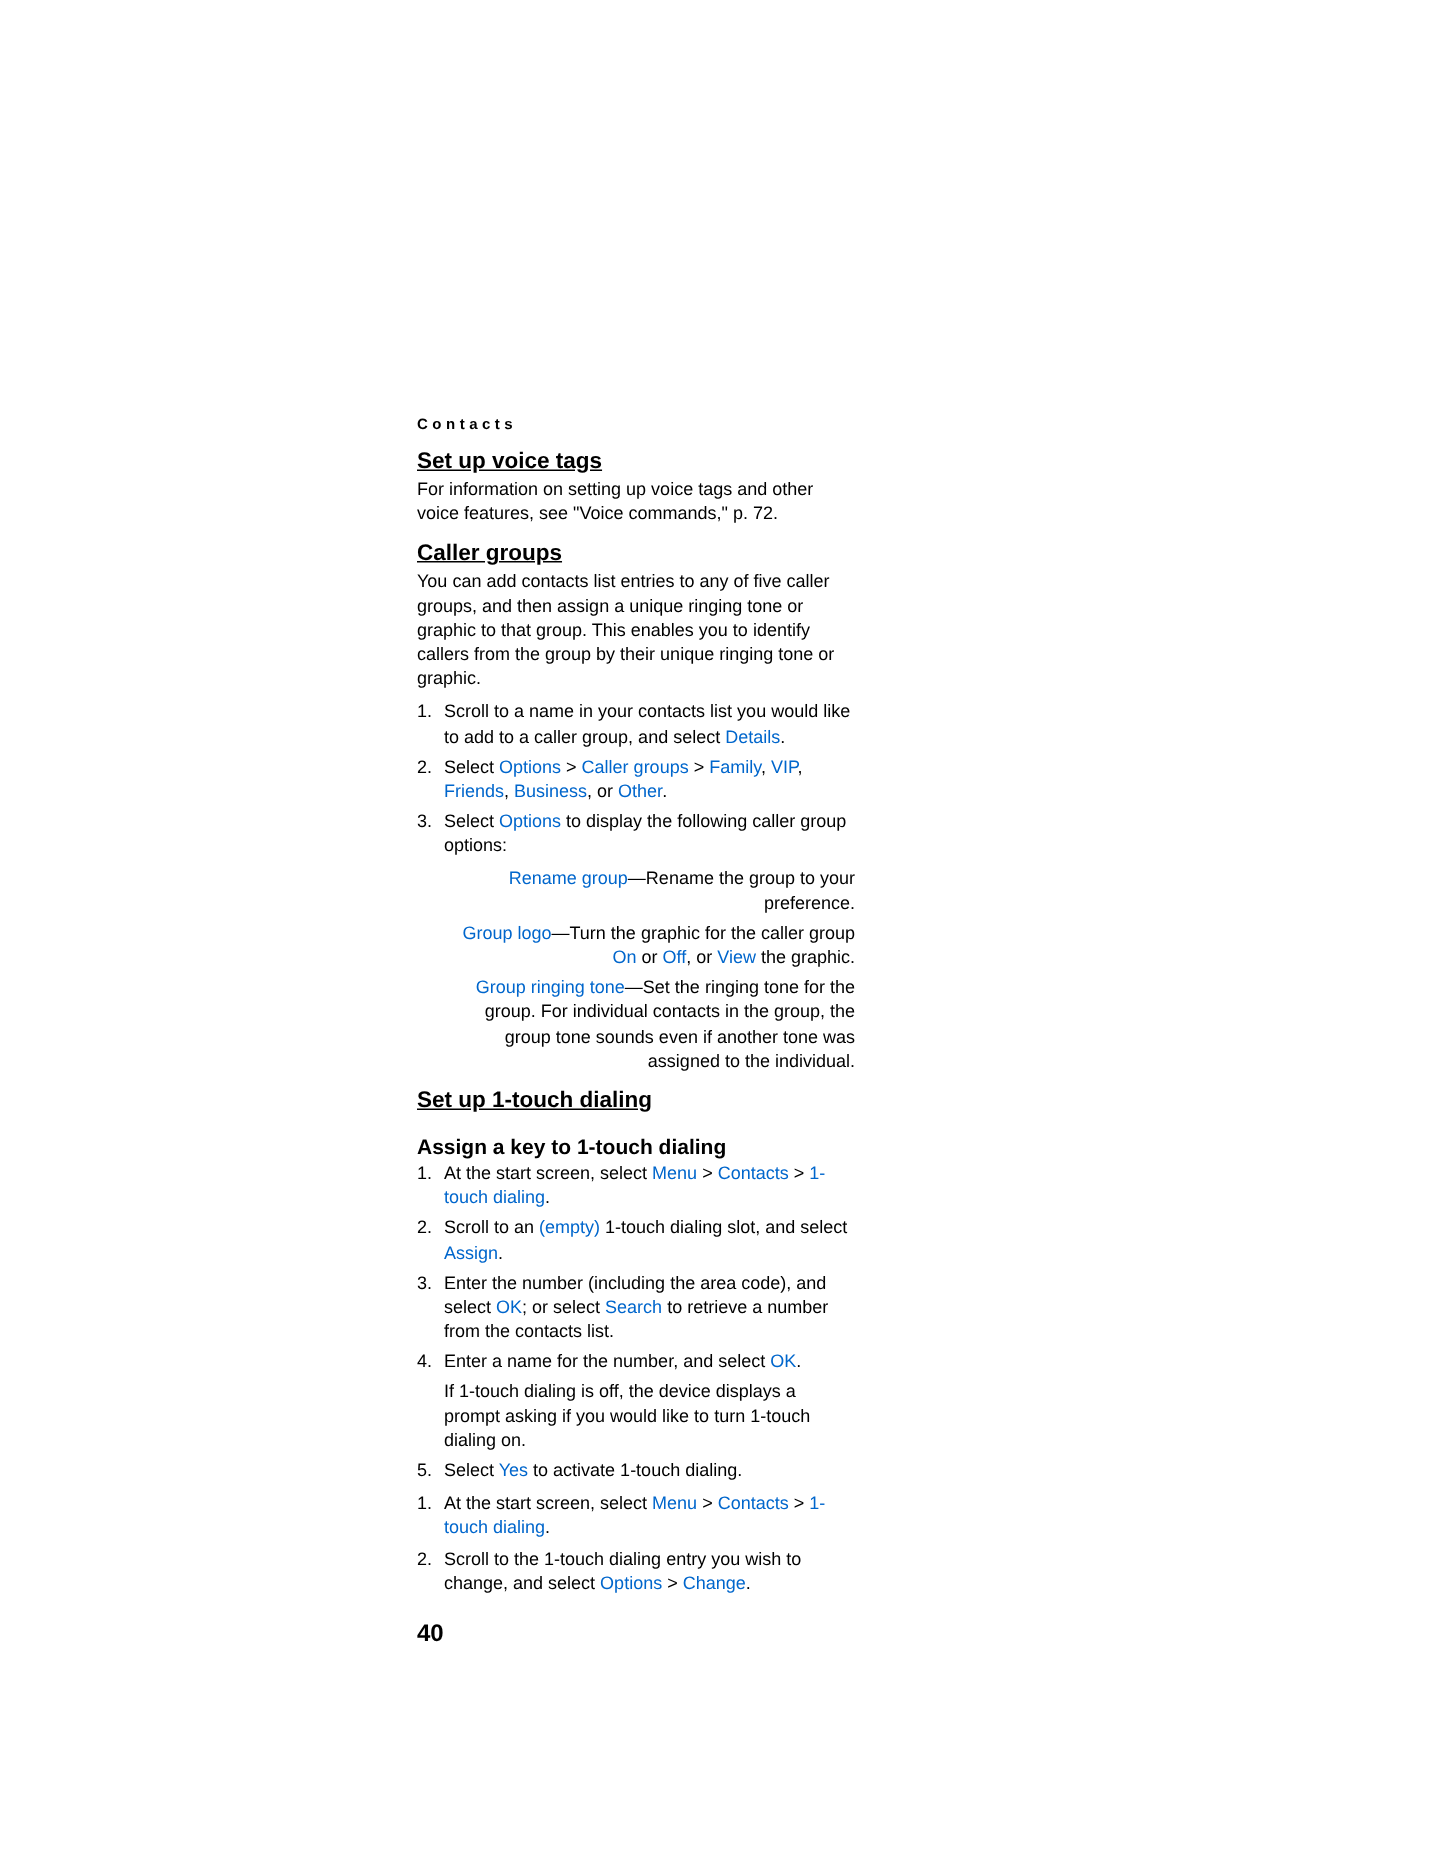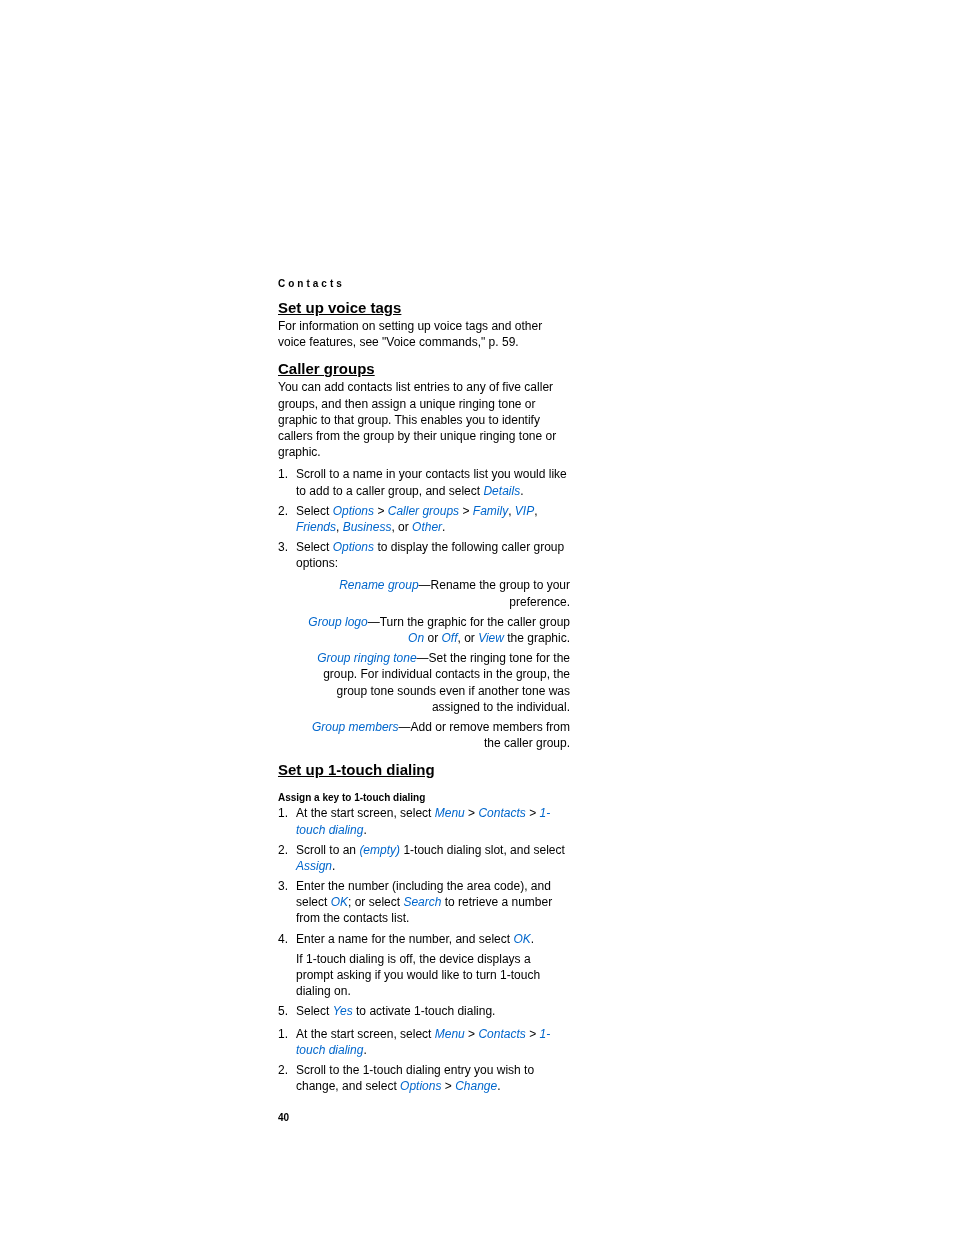--- a/index.html
+++ b/index.html
@@ -22,21 +22,21 @@
     margin-bottom: 8px;
   }
   .h-main {
     font-size: 15px;
     font-weight: bold;
     text-decoration: underline;
     margin-top: 10px;
     margin-bottom: 2px;
   }
   .h-sub {
-    font-size: 10px;
+    font-size: 14px;
     font-weight: bold;
     margin-top: 14px;
     margin-bottom: 2px;
   }
   .para {
     font-size: 12px;
     line-height: 1.35;
     margin: 2px 0 6px 0;
   }
   ol {
@@ -57,41 +57,40 @@
     top: 0;
   }
   .sub-para {
     font-size: 12px;
     line-height: 1.35;
     margin: 2px 0 4px 18px;
     text-align: right;
   }
   .link {
     color: #0066cc;
-    font-style: italic;
   }
   .page-num {
-    font-size: 10px;
+    font-size: 16px;
     font-weight: bold;
     margin-top: 18px;
   }
   .gt {
     font-style: normal;
     color: #000;
   }
 </style>
 </head>
 <body>
 
 <div class="page">
 
   <div class="section-label">Contacts</div>
 
   <div class="h-main">Set up voice tags</div>
-  <div class="para">For information on setting up voice tags and other voice features, see "Voice commands," p. 59.</div>
+  <div class="para">For information on setting up voice tags and other voice features, see "Voice commands," p. 72.</div>
 
   <div class="h-main">Caller groups</div>
   <div class="para">You can add contacts list entries to any of five caller groups, and then assign a unique ringing tone or graphic to that group. This enables you to identify callers from the group by their unique ringing tone or graphic.</div>
 
   <ol>
     <li>
       <span class="num">1.</span>
       <span>Scroll to a name in your contacts list you would like to add to a caller group, and select </span><span class="link">Details</span><span>.</span>
     </li>
     <li>
@@ -105,23 +104,20 @@
   </ol>
 
   <div class="sub-para">
     <span class="link">Rename group</span><span>—Rename the group to your preference.</span>
   </div>
   <div class="sub-para">
     <span class="link">Group logo</span><span>—Turn the graphic for the caller group </span><span class="link">On</span><span> or </span><span class="link">Off</span><span>, or </span><span class="link">View</span><span> the graphic.</span>
   </div>
   <div class="sub-para">
     <span class="link">Group ringing tone</span><span>—Set the ringing tone for the group. For individual contacts in the group, the group tone sounds even if another tone was assigned to the individual.</span>
-  </div>
-  <div class="sub-para">
-    <span class="link">Group members</span><span>—Add or remove members from the caller group.</span>
   </div>
 
   <div class="h-main">Set up 1-touch dialing</div>
 
   <div class="h-sub">Assign a key to 1-touch dialing</div>
   <ol>
     <li>
       <span class="num">1.</span>
       <span>At the start screen, select </span><span class="link">Menu</span><span class="gt"> &gt; </span><span class="link">Contacts</span><span class="gt"> &gt; </span><span class="link">1-touch dialing</span><span>.</span>
     </li>

